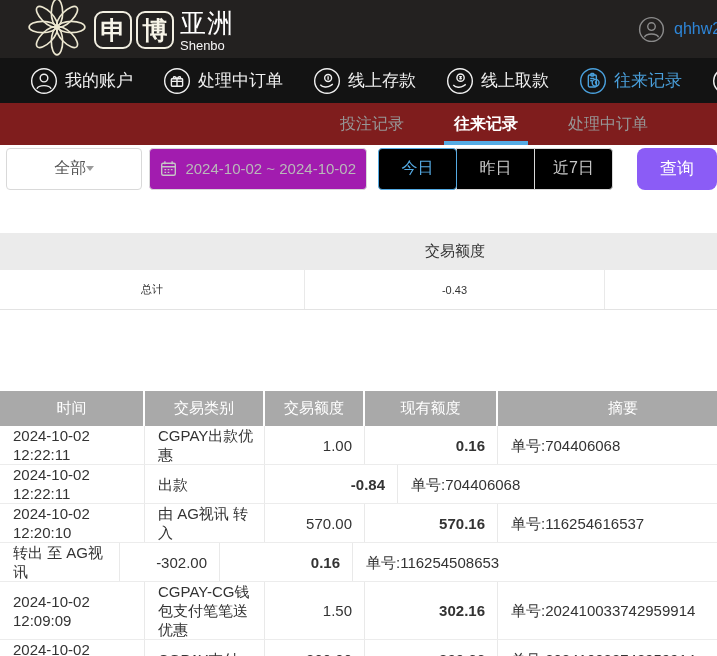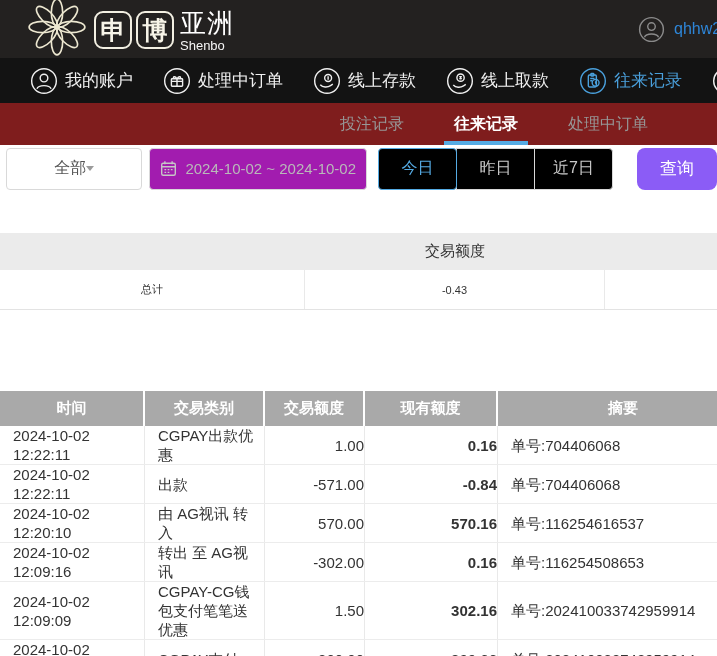--- a/index.html
+++ b/index.html
@@ -64,31 +64,31 @@
   .sh-c1 { width:305px; } .sh-c2 { width:300px; } .sh-c3 { flex:1; }
   .summary-row { height:40px; display:flex; align-items:center; border-bottom:1px solid #e3e3e3; }
   .summary-row .sr-cell { height:100%; display:flex; align-items:center; justify-content:center;
                           color:#333; font-size:11px; border-right:1px solid #e9e9e9; }
   .summary-row .sr-cell:last-child { border-right:none; }
 
   
   .data-table { margin-top:81px; }
   .dt-head { height:35px; background:#a9a9a9; display:flex; }
   .dt-head .h-cell { display:flex; align-items:center; justify-content:center; color:#fff;
-                     font-size:15px; font-weight:bold; border-right:2px solid #fff;text-align:right; }
+                     font-size:15px; font-weight:normal; border-right:2px solid #fff;text-align:right; }
   .dt-head .h-cell:last-child { border-right:none;padding-left:31px; }
   .dt-row { display:flex; border-bottom:1px solid #ececec; min-height:38px; align-items:stretch; }
   .dt-row.tall { min-height:44px; }
   .d-cell { display:flex; align-items:center; color:#333; font-size:15px;
             border-right:1px solid #e9e9e9; line-height:19px; }
   .d-cell:last-child { border-right:none; }
   .w-time { width:145px; } .w-type { width:120px; } .w-amt { width:100px; }
   .w-bal  { width:133px;font-weight:bold; } .w-memo { width:219px; }
   .a-left  { justify-content:flex-start; padding-left:13px; padding-right:8px; }
-  .a-right { justify-content:flex-end;  padding-right:0; padding-left:6px; }
+  .a-right { justify-content:flex-end;  padding-right:12px; padding-left:6px; }
 </style>
 </head>
 <body>
 
 <div id="app">
 
   <header class="top-header">
     <svg class="flower" width="62" height="62" viewBox="0 0 60 60" fill="none" stroke="#ece7d0" stroke-width="1.6">
       <ellipse cx="30" cy="16" rx="5.5" ry="13"></ellipse>
       <ellipse cx="30" cy="16" rx="5.5" ry="13" transform="rotate(45 30 30)"></ellipse>
@@ -240,33 +240,31 @@
     <div class="dt-row">
       <div class="d-cell w-time a-left">2024-10-02 12:22:11</div>
       <div class="d-cell w-type a-left">CGPAY出款优惠</div>
       <div class="d-cell w-amt a-right">1.00</div>
       <div class="d-cell w-bal a-right">0.16</div>
       <div class="d-cell w-memo a-left">单号:704406068</div>
     </div>
     <div class="dt-row">
       <div class="d-cell w-time a-left">2024-10-02 12:22:11</div>
       <div class="d-cell w-type a-left">出款</div>
-      <div class="d-cell w-amt a-right">-571.00</div>
       <div class="d-cell w-bal a-right">-0.84</div>
       <div class="d-cell w-memo a-left">单号:704406068</div>
     </div>
     <div class="dt-row">
       <div class="d-cell w-time a-left">2024-10-02 12:20:10</div>
       <div class="d-cell w-type a-left">由 AG视讯 转入</div>
       <div class="d-cell w-amt a-right">570.00</div>
       <div class="d-cell w-bal a-right">570.16</div>
       <div class="d-cell w-memo a-left">单号:116254616537</div>
     </div>
     <div class="dt-row">
-      <div class="d-cell w-time a-left">2024-10-02 12:09:16</div>
       <div class="d-cell w-type a-left">转出 至 AG视讯</div>
       <div class="d-cell w-amt a-right">-302.00</div>
       <div class="d-cell w-bal a-right">0.16</div>
       <div class="d-cell w-memo a-left">单号:116254508653</div>
     </div>
     <div class="dt-row tall">
       <div class="d-cell w-time a-left">2024-10-02 12:09:09</div>
       <div class="d-cell w-type a-left">CGPAY-CG钱包支付笔笔送优惠</div>
       <div class="d-cell w-amt a-right">1.50</div>
       <div class="d-cell w-bal a-right">302.16</div>

